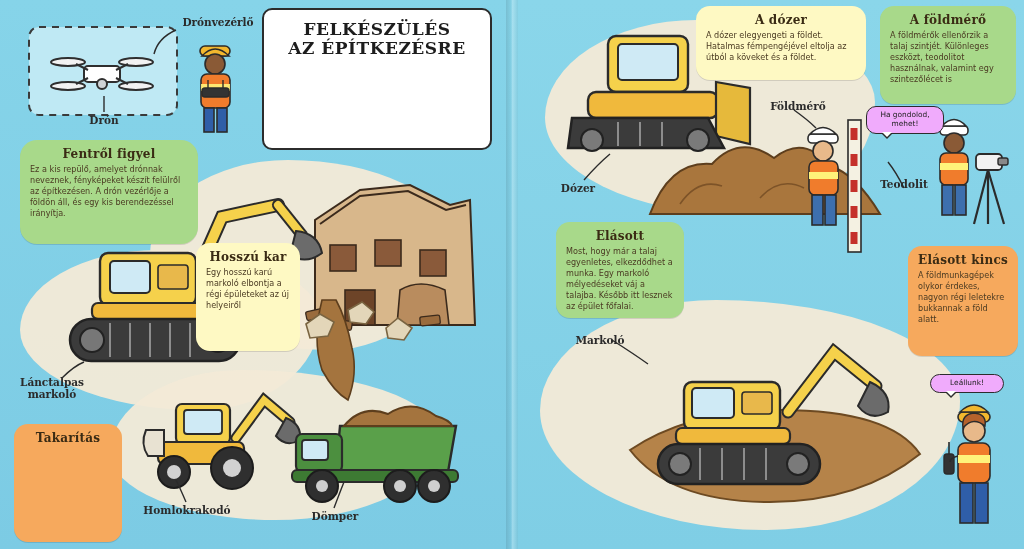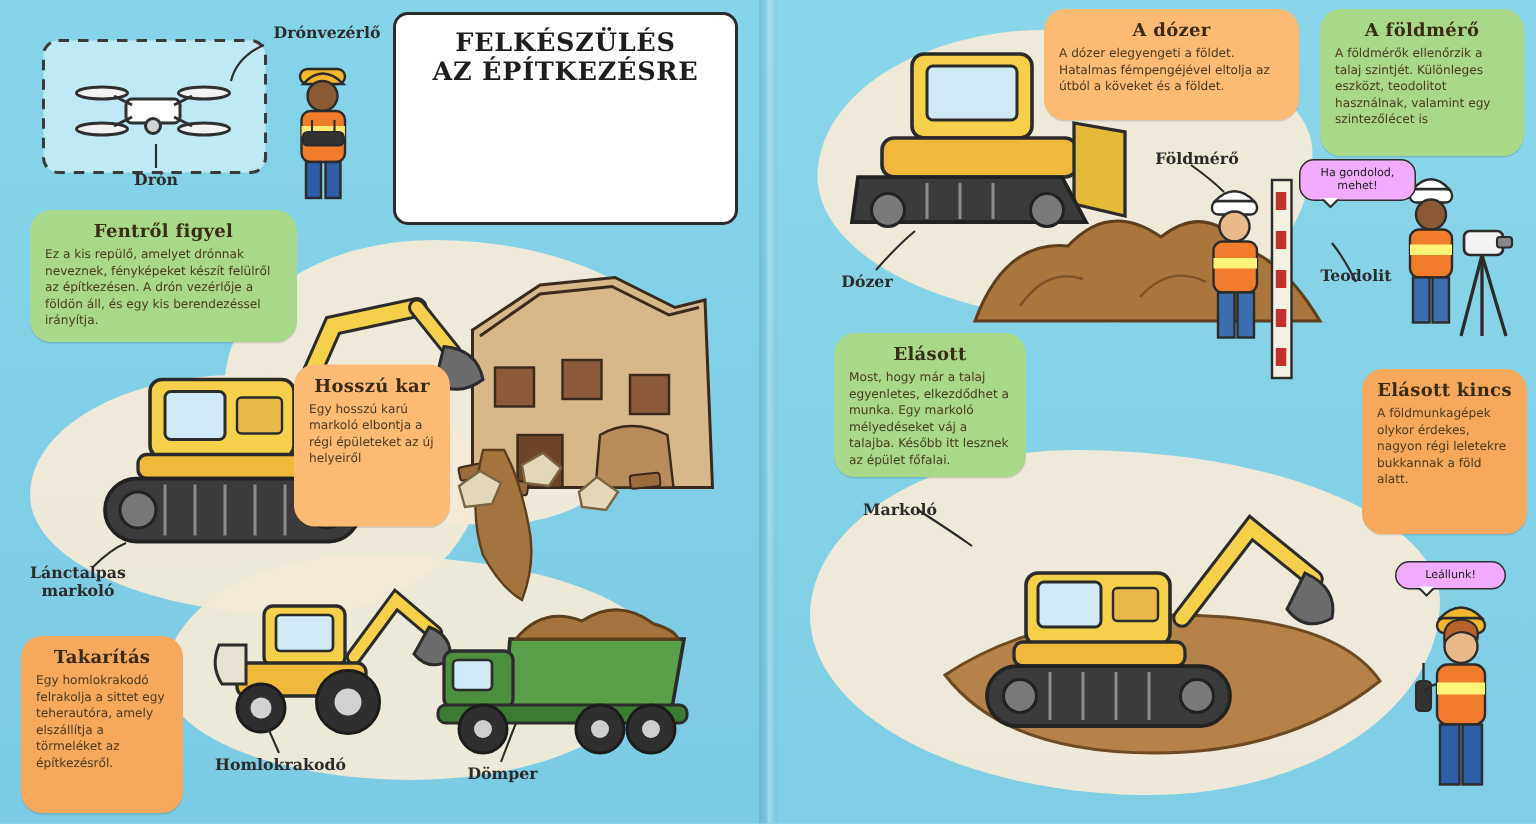--- a/index.html
+++ b/index.html
@@ -38,21 +38,21 @@
   .box h3{
     margin:0 0 3px 0;
     font-family:"DejaVu Serif", serif;
     font-size:12px;font-weight:700;color:#3a2b14;text-align:center;
     letter-spacing:.2px;
   }
   .box p{
     margin:0;font-size:8.1px;line-height:1.35;color:#4a3a22;text-align:left;
   }
   .box.green{background:#a8d98a;}
-  .box.pink{background:#fdba74;}
+  .box.pink{background:#fef9c3;}
   .box.orange{background:#f6a95d;}
   
   .title-card{
     position:absolute;left:262px;top:8px;width:230px;height:142px;
     background:#ffffff;border:2.5px solid #2c2c2c;border-radius:10px;
     box-sizing:border-box;padding:10px 12px;
   }
   .title-card h1{
     margin:0 0 7px 0;text-align:center;
     font-family:"DejaVu Serif", serif;
@@ -227,33 +227,32 @@
       <path d="M86 38 l12 -10 l14 10 l-8 12 l-16 -2z"></path>
     </g>
   </svg>
 </div>
 
 <div class="title-card">
   <h1 style="white-space:pre-line;">FELKÉSZÜLÉS
 AZ ÉPÍTKEZÉSRE</h1>
 </div>
 
-<div class="box green" style="left:20px;top:140px;width:178px;height:88px;">
+<div class="box green" style="left:20px;top:140px;width:178px;height:104px;border-radius:17px;">
   <h3>Fentről figyel</h3>
   <p>Ez a kis repülő, amelyet drónnak neveznek, fényképeket készít felülről az építkezésen. A drón vezérlője a földön áll, és egy kis berendezéssel irányítja.</p>
 </div>
 
 <div class="box pink" style="left:196px;top:243px;width:104px;height:108px;">
   <h3>Hosszú kar</h3>
   <p>Egy hosszú karú markoló elbontja a régi épületeket az új helyeiről</p>
 </div>
 
 <div class="box orange" style="left:14px;top:424px;width:108px;height:118px;">
   <h3>Takarítás</h3>
-  <p>Egy homlokrakodó felrakolja a sittet egy teherautóra, amely elszállítja a törmeléket az építkezésről.</p>
 </div>
 
 <div class="label" style="left:168px;top:16px;width:100px;">Drónvezérlő</div>
 <div class="label" style="left:76px;top:114px;width:56px;">Drón</div>
 <div class="label" style="left:0px;top:376px;width:104px;">Lánctalpas
 markoló</div>
 <div class="label" style="left:132px;top:504px;width:110px;">Homlokrakodó</div>
 <div class="label" style="left:300px;top:510px;width:70px;">Dömper</div>
 
 <svg class="ill" style="left:0;top:0;" width="512" height="549" viewBox="0 0 512 549">

